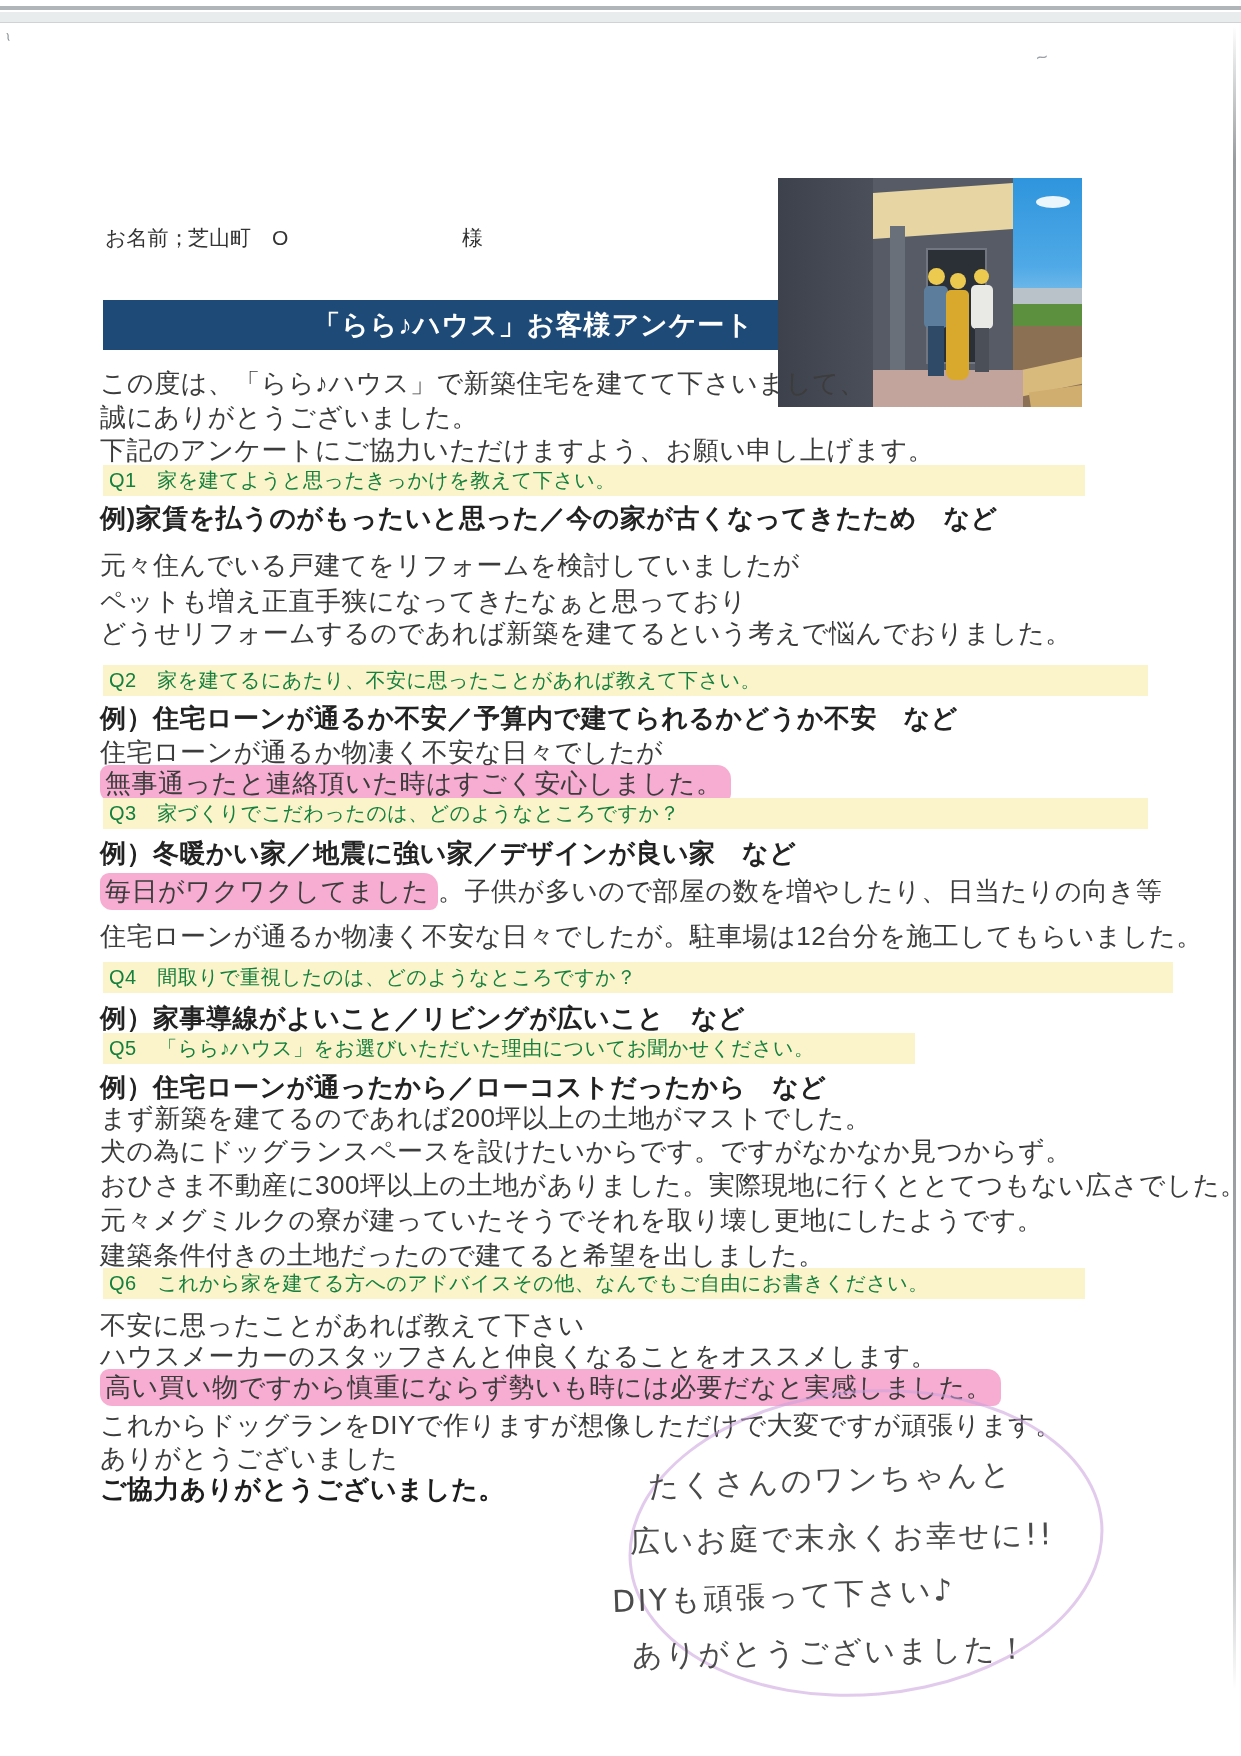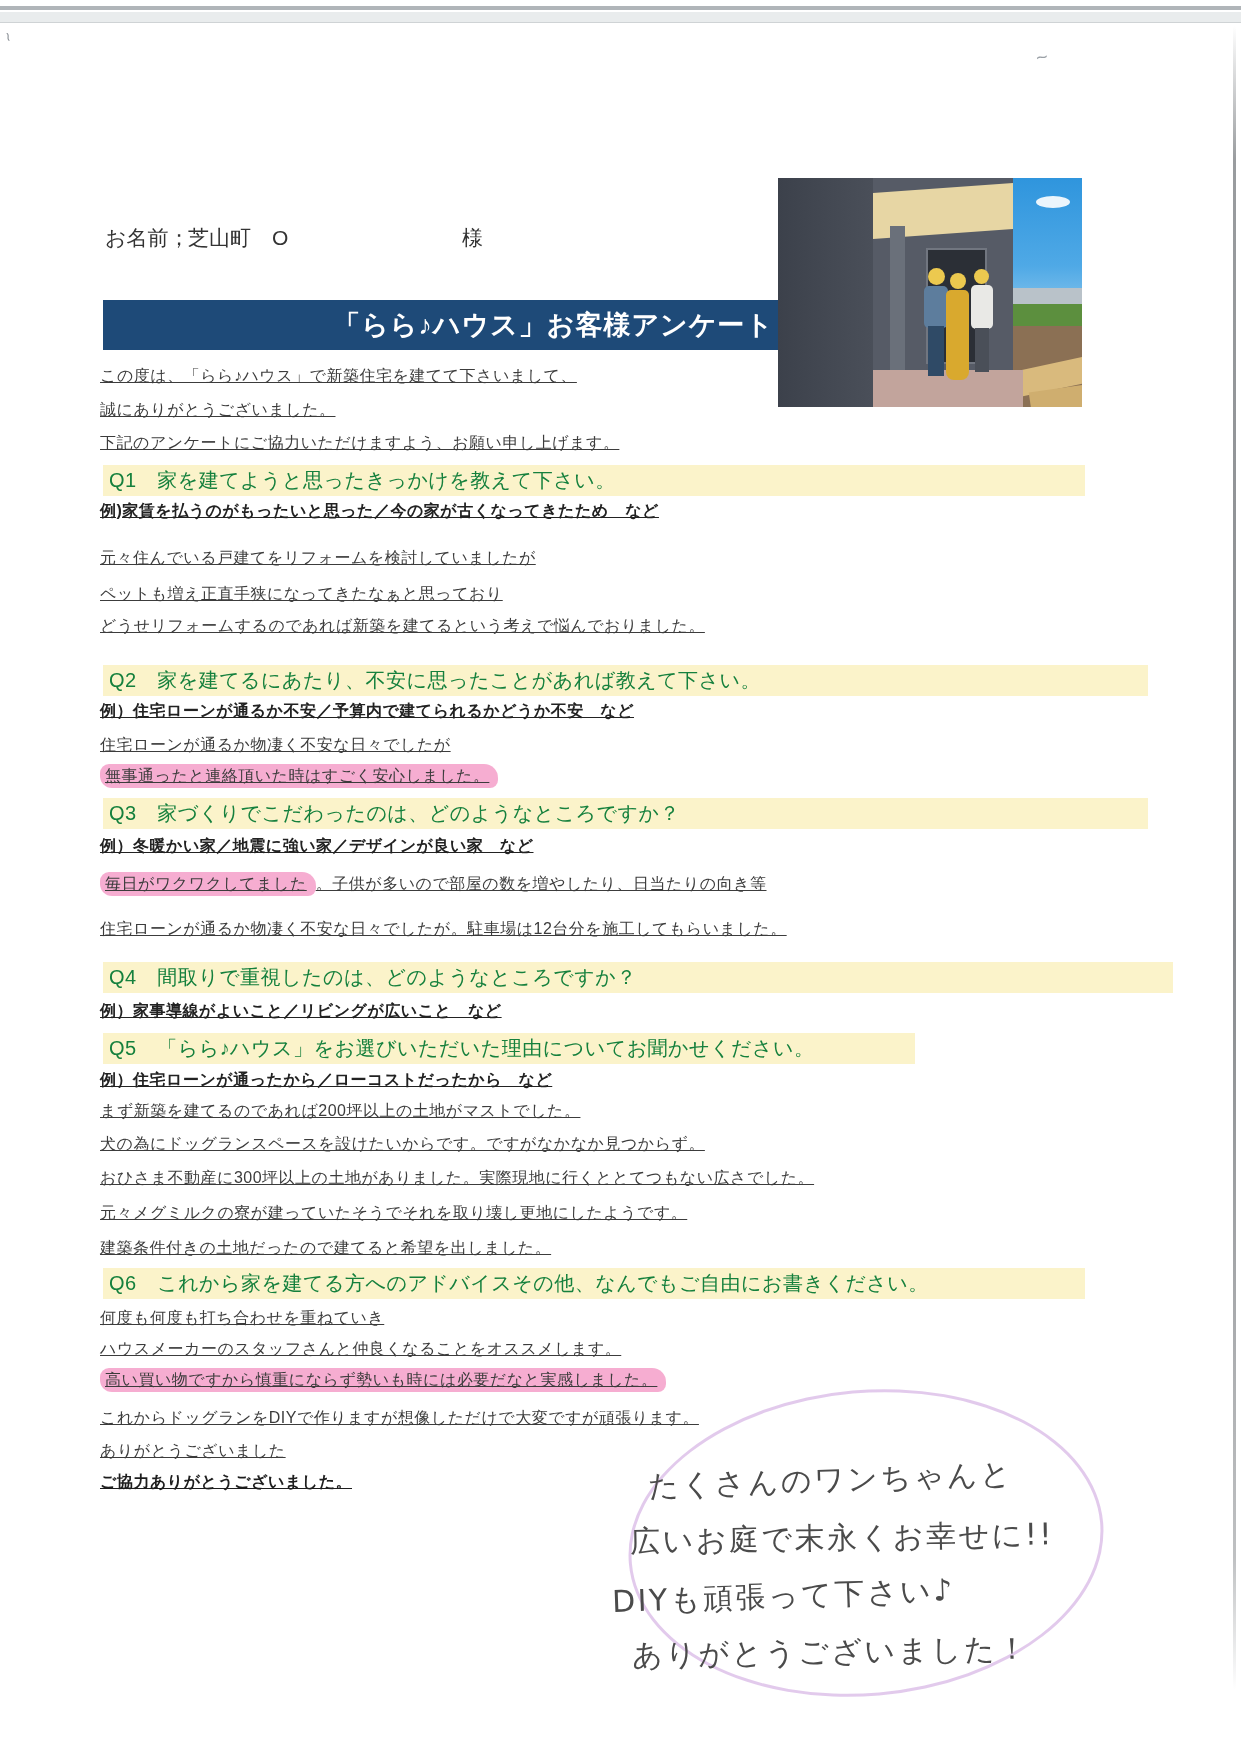--- a/index.html
+++ b/index.html
@@ -6,27 +6,27 @@
   .page{position:relative;width:1241px;height:1756px;background:#ffffff;overflow:hidden;
         font-family:"Liberation Sans","DejaVu Sans",sans-serif;color:#3a3a3a;}
   
   .scan-line1{position:absolute;left:0;top:6px;width:1241px;height:4px;background:#a2a8ad;opacity:.85;}
   .scan-line2{position:absolute;left:0;top:12px;width:1241px;height:10px;background:#e9eced;border-bottom:1px solid #cfd3d5;}
   .mark-tl{position:absolute;left:3px;top:28px;color:#8b9096;font-size:16px;transform:rotate(75deg);}
   .mark-tr{position:absolute;left:1036px;top:46px;color:#9aa0a6;font-size:20px;transform:rotate(-12deg);}
   .edge-right{position:absolute;left:1233px;top:26px;width:3px;height:1664px;
       background:linear-gradient(to bottom,rgba(90,96,102,0) 0%,rgba(70,75,80,.55) 8%,rgba(55,60,66,.6) 55%,rgba(70,75,80,.35) 92%,rgba(90,96,102,0) 100%);}
   
-  .ln{position:absolute;left:100px;font-size:16px;letter-spacing:.5px;white-space:nowrap;color:#3c3c3c;text-decoration:underline;}
+  .ln{position:absolute;left:100px;font-size:26px;letter-spacing:.5px;white-space:nowrap;color:#3c3c3c;}
   .ex{font-weight:bold;color:#222;}
   .nm{position:absolute;top:224px;font-size:21px;color:#333;white-space:nowrap;}
   
   .banner{position:absolute;left:103px;top:300px;width:675px;height:50px;background:#1e4a78;
           display:flex;align-items:center;justify-content:flex-end;}
-  .banner span{color:#ffffff;font-weight:bold;font-size:27px;letter-spacing:1px;padding-right:4px;white-space:nowrap;}
+  .banner span{color:#ffffff;font-weight:bold;font-size:27px;letter-spacing:1px;padding-right:24px;white-space:nowrap;}
   
   .qband{position:absolute;left:103px;height:31px;background:#fbf3ca;}
   .qband span{display:block;font-size:20px;line-height:31px;color:#15803d;padding-left:6px;letter-spacing:.5px;white-space:nowrap;}
   
   .hlp{background:rgba(244,150,196,.78);padding:3px 9px 4px 5px;border-radius:9px 14px 8px 12px;}
   .closing{font-weight:bold;color:#1d1d1d;}
   
   .photo{position:absolute;left:778px;top:178px;width:304px;height:229px;background:#474c56;overflow:hidden;}
   .ph{position:absolute;}
   
@@ -116,21 +116,21 @@
   <div class="ln ex" style="top:1070px">例）住宅ローンが通ったから／ローコストだったから　など</div>
   <div class="ln" style="top:1101px">まず新築を建てるのであれば200坪以上の土地がマストでした。</div>
   <div class="ln" style="top:1134px">犬の為にドッグランスペースを設けたいからです。ですがなかなか見つからず。</div>
   <div class="ln" style="top:1168px">おひさま不動産に300坪以上の土地がありました。実際現地に行くととてつもない広さでした。</div>
   <div class="ln" style="top:1203px">元々メグミルクの寮が建っていたそうでそれを取り壊し更地にしたようです。</div>
   <div class="ln" style="top:1238px">建築条件付きの土地だったので建てると希望を出しました。</div>
 
   <div class="qband" style="top:1268px;width:982px">
     <span>Q6　これから家を建てる方へのアドバイスその他、なんでもご自由にお書きください。</span>
   </div>
-  <div class="ln" style="top:1308px">何度も何度も打ち合わせを重ねていき</div>
+  <div class="ln" style="top:1308px">不安に思ったことがあれば教えて下さい</div>
   <div class="ln" style="top:1339px">ハウスメーカーのスタッフさんと仲良くなることをオススメします。</div>
   <div class="ln" style="top:1370px"><span class="hlp">高い買い物ですから慎重にならず勢いも時には必要だなと実感しました。</span></div>
   <div class="ln" style="top:1408px">これからドッグランをDIYで作りますが想像しただけで大変ですが頑張ります。</div>
   <div class="ln" style="top:1441px">ありがとうございました</div>
 
   <div class="ln closing" style="top:1472px">ご協力ありがとうございました。</div>
 
   <div class="hw-circle"></div>
   <div class="hw" style="left:648px;top:1460px;transform:rotate(-2deg)">たくさんのワンちゃんと</div>
   <div class="hw" style="left:630px;top:1518px;transform:rotate(-1deg)">広いお庭で末永くお幸せに!!</div>

